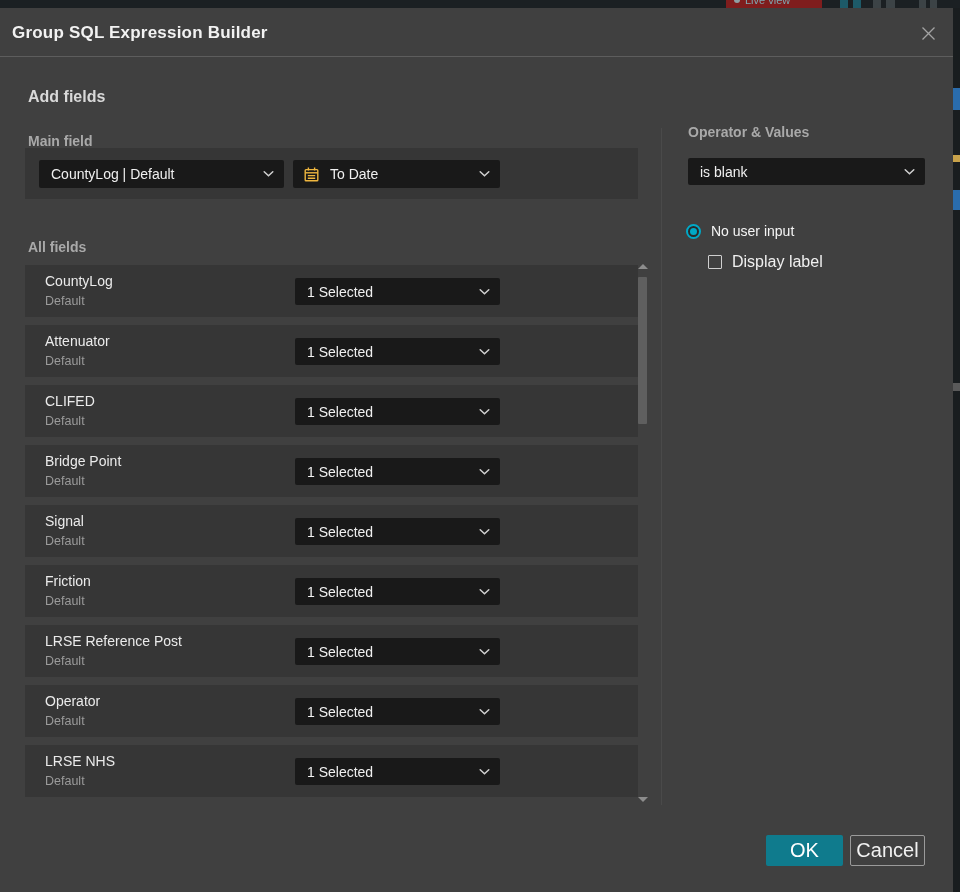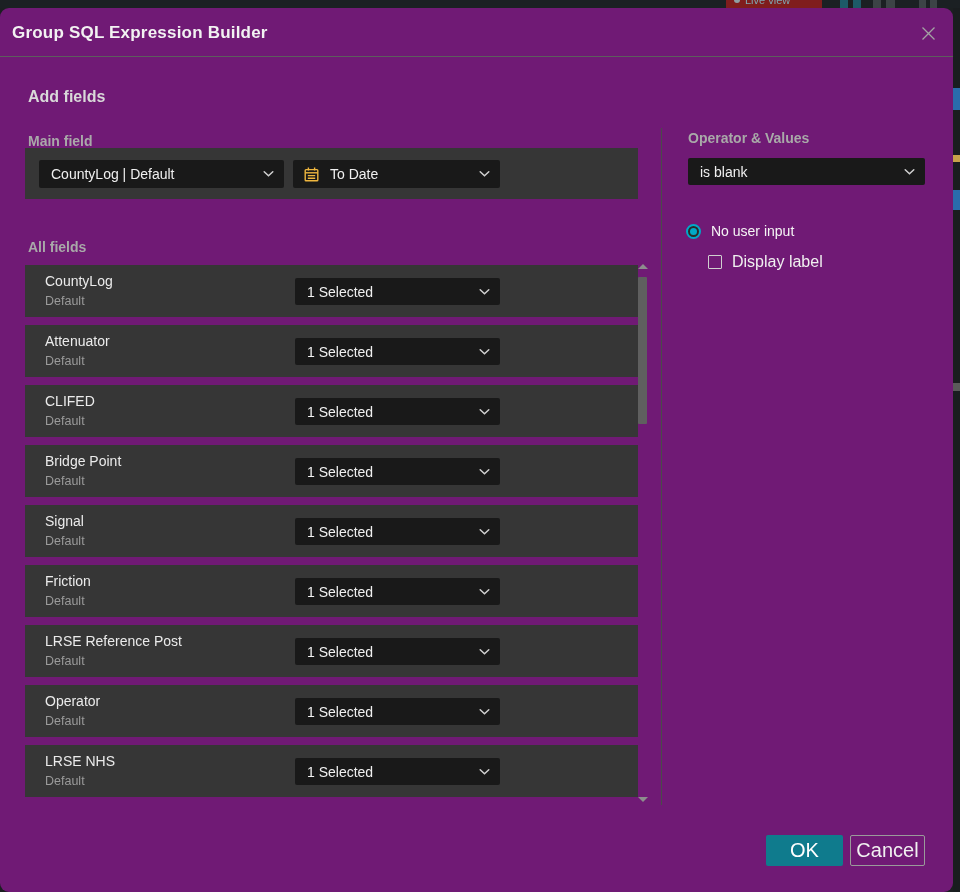--- a/index.html
+++ b/index.html
@@ -14,21 +14,21 @@
   .top-strip { position:absolute; left:0; top:0; width:960px; height:8px; background:#1b2023; overflow:hidden; }
   .live-chip { position:absolute; left:726px; top:0; width:96px; height:8px; background:#7f1d1d; overflow:hidden; }
   .live-chip .clip { display:flex; align-items:center; gap:5px; transform:translateY(-6px); padding-left:8px;
                      color:#7fa9b2; font-size:11px; white-space:nowrap; }
   .live-dot { width:6px; height:6px; border-radius:50%; background:#8fa0a4; flex:none; }
   .bgbar { position:absolute; top:0; height:8px; }
   .right-strip { position:absolute; left:953px; top:8px; width:7px; height:884px; background:#191d1f; overflow:hidden; }
   .frag { position:absolute; left:0; width:7px; }
 
   
-  .dialog { position:absolute; left:0; top:8px; width:953px; height:884px; background:#701a75;border-radius:9px; }
+  .dialog { position:absolute; left:0; top:8px; width:953px; height:884px; background:#404040; }
   .titlebar { position:absolute; left:0; top:0; width:100%; height:49px; border-bottom:1px solid #5d5d5d; }
   .title { position:absolute; left:12px; top:0; line-height:49px; font-size:17px; font-weight:600; color:#f2f2f2; letter-spacing:.2px; }
   .close-btn { position:absolute; right:12px; top:12px; width:26px; height:26px; display:flex; align-items:center; justify-content:center; cursor:pointer; background:none; border:none; }
 
   .h-add { position:absolute; left:28px; top:80px; font-size:16px; font-weight:700; color:#d9d9d9; }
   .sec-label { position:absolute; font-size:14px; font-weight:700; color:#a9a9a9; }
 
   .panel { position:absolute; background:#363636; }
   .main-panel { left:25px; top:140px; width:613px; height:51px;text-decoration:underline; }
 
@@ -49,21 +49,21 @@
 
   
   .sb-thumb { position:absolute; left:638px; top:269px; width:9px; height:147px; background:#5f5f5f; border-radius:1px; cursor:pointer; }
   .sb-arrow { position:absolute; left:638px; width:0; height:0; border-left:5px solid transparent; border-right:5px solid transparent; cursor:pointer; }
   .sb-up   { top:256px; border-bottom:5px solid #8d8d8d; }
   .sb-down { top:789px; border-top:5px solid #8d8d8d; }
 
   .vdivider { position:absolute; left:661px; top:120px; width:1px; height:677px; background:#4a4a4a; }
 
   
-  .op-label { left:688px; top:122px; }
+  .op-label { left:688px; top:116px; }
   .op-select { left:688px; top:150px; width:237px; height:27px; }
 
   .radio-line { position:absolute; left:686px; top:215px; display:flex; align-items:center; gap:10px; cursor:pointer; }
   .radio { width:15px; height:15px; border-radius:50%; border:2px solid #00a9c7; background:#2a2a2a; display:flex; align-items:center; justify-content:center; flex:none; }
   .radio-dot { width:7px; height:7px; border-radius:50%; background:#00a9c7; }
   .radio-text { font-size:14px; color:#f5f5f5; }
 
   .check-line { position:absolute; left:708px; top:245px; display:flex; align-items:center; gap:10px; cursor:pointer; }
   .checkbox { width:14px; height:14px; border:1.5px solid #cfcfcf; border-radius:1px; background:transparent; flex:none; }
   .check-text { font-size:16px; color:#f0f0f0; }

